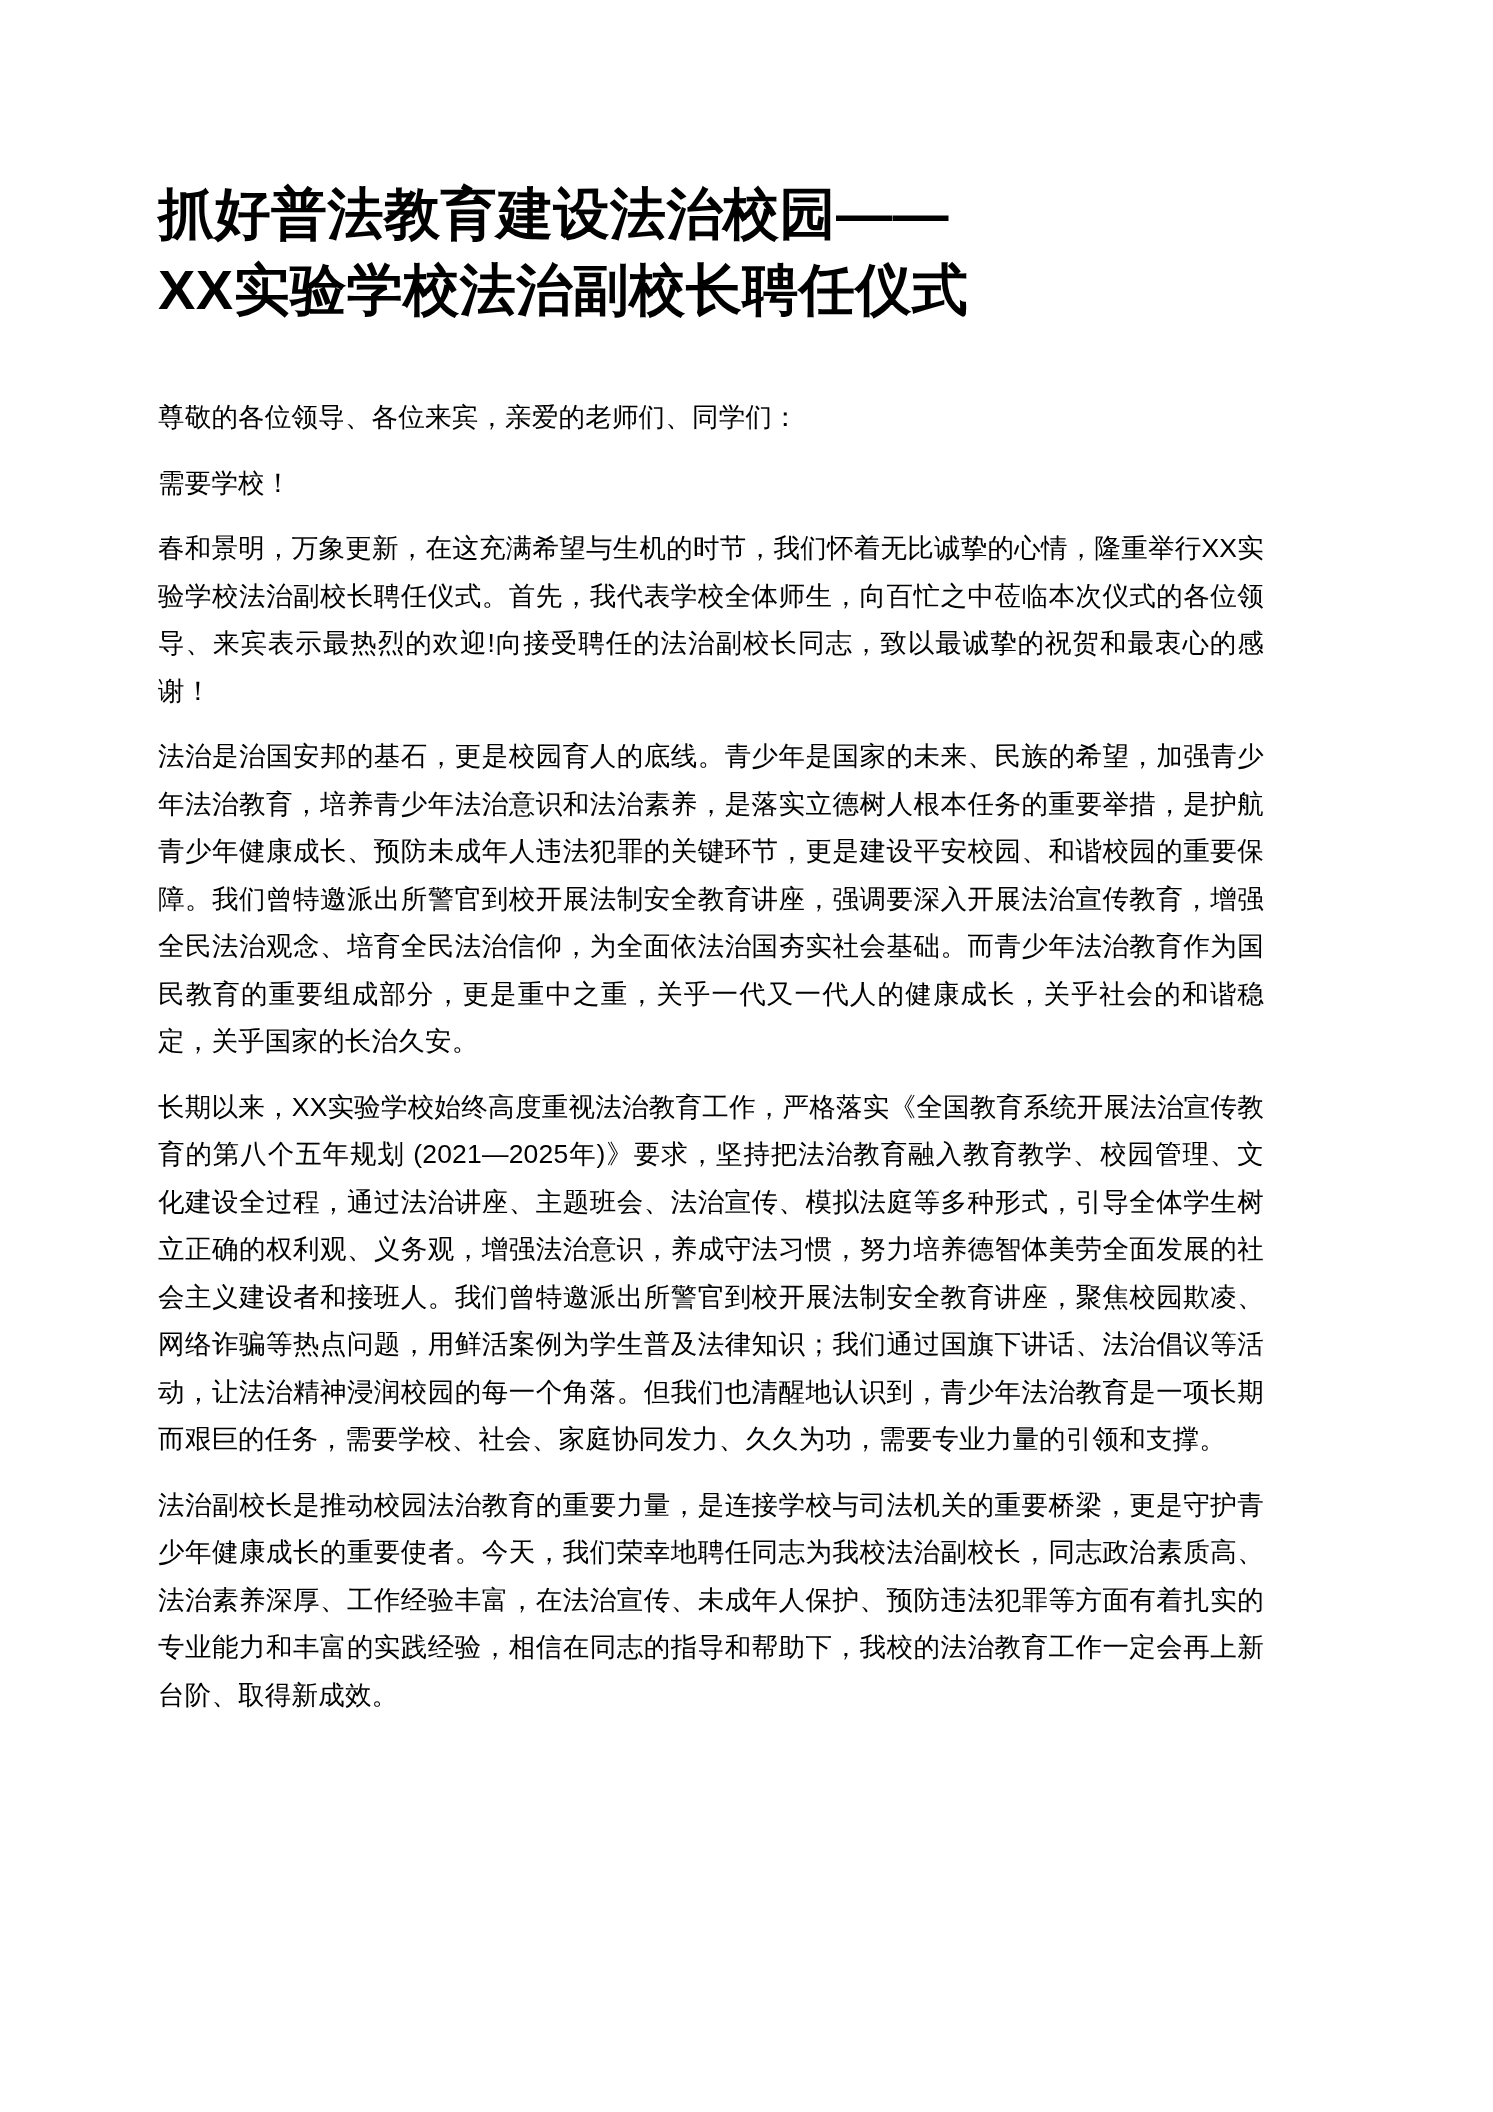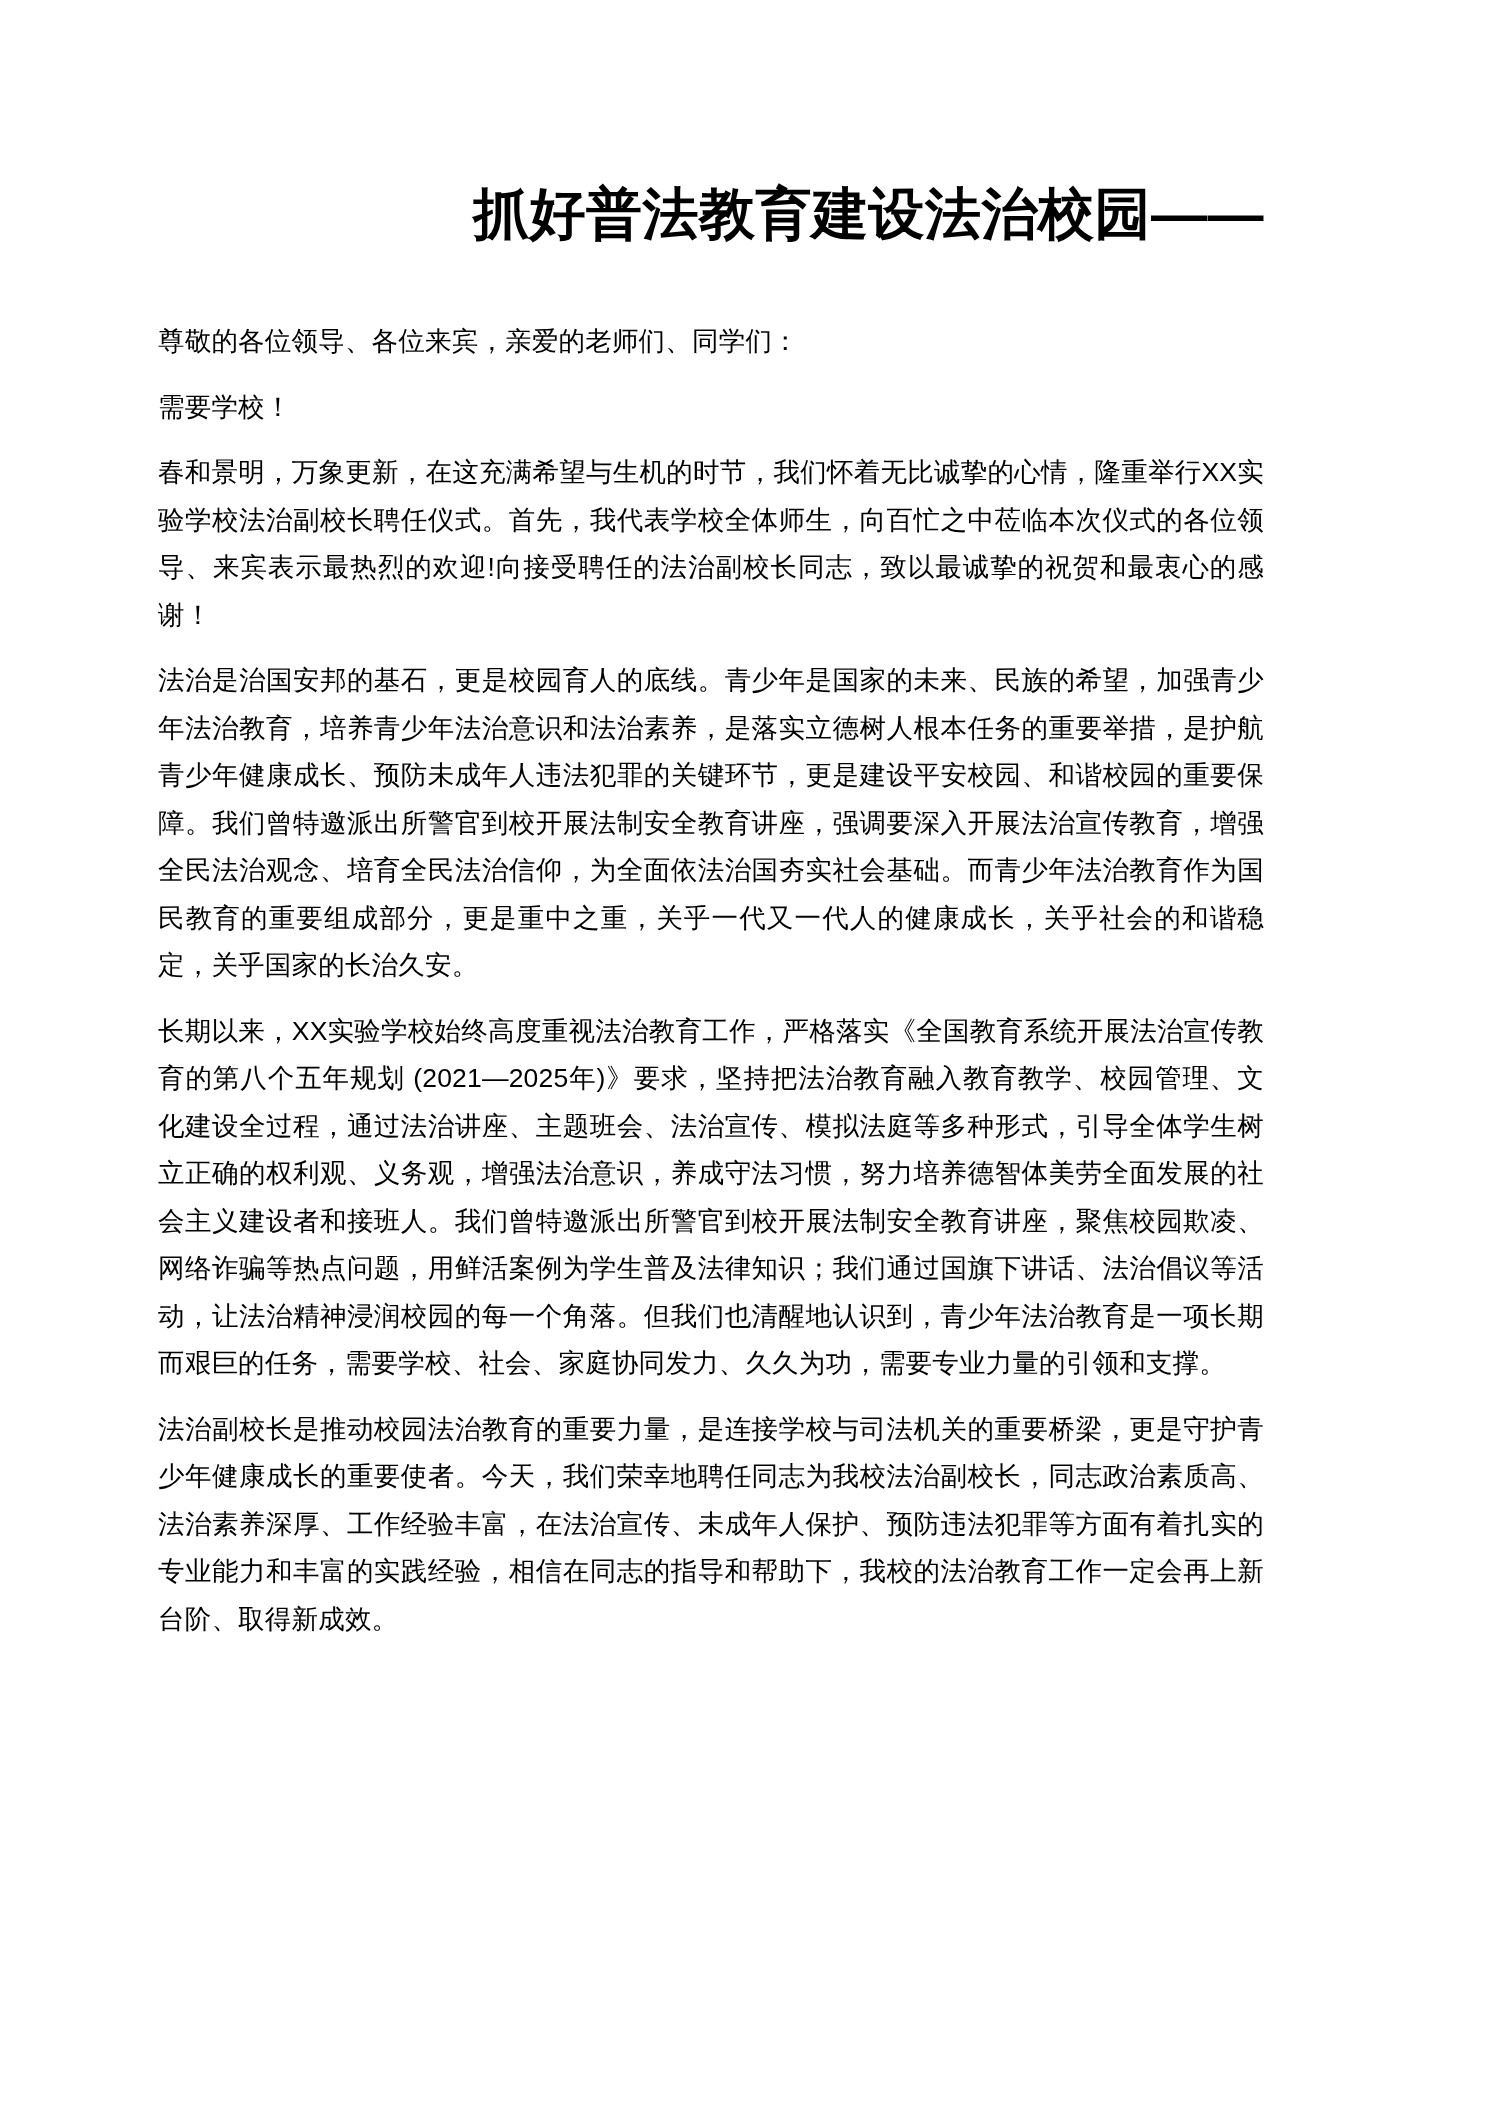--- a/index.html
+++ b/index.html
@@ -27,21 +27,21 @@
     left: 158px;
     top: 176px;
     width: 1106px;
   }
   .doc-title {
     font-size: 56px;
     font-weight: bold;
     line-height: 76px;
     letter-spacing: 0.5px;
     margin: 0 0 0 0;
-    text-align: right;
+    text-align: left;
     word-break: break-all;
   }
   .doc-title .title-line {
     display: block;
     white-space: pre;
   }
   .body-block {
     margin-top: 66px;
   }
   p.para {
@@ -58,20 +58,21 @@
   }
 </style>
 </head>
 <body>
 
 <div class="page">
   <div class="content">
 
     <h1 class="doc-title">
       <span class="title-line">抓好普法教育建设法治校园——</span>
+      <span class="title-line">XX实验学校法治副校长聘任仪式</span>
     </h1>
 
     <div class="body-block">
       <p class="para">尊敬的各位领导、各位来宾，亲爱的老师们、同学们：</p>
       <p class="para">需要学校！</p>
       <p class="para">春和景明，万象更新，在这充满希望与生机的时节，我们怀着无比诚挚的心情，隆重举行XX实验学校法治副校长聘任仪式。首先，我代表学校全体师生，向百忙之中莅临本次仪式的各位领导、来宾表示最热烈的欢迎!向接受聘任的法治副校长同志，致以最诚挚的祝贺和最衷心的感谢！</p>
       <p class="para">法治是治国安邦的基石，更是校园育人的底线。青少年是国家的未来、民族的希望，加强青少年法治教育，培养青少年法治意识和法治素养，是落实立德树人根本任务的重要举措，是护航青少年健康成长、预防未成年人违法犯罪的关键环节，更是建设平安校园、和谐校园的重要保障。我们曾特邀派出所警官到校开展法制安全教育讲座，强调要深入开展法治宣传教育，增强全民法治观念、培育全民法治信仰，为全面依法治国夯实社会基础。而青少年法治教育作为国民教育的重要组成部分，更是重中之重，关乎一代又一代人的健康成长，关乎社会的和谐稳定，关乎国家的长治久安。</p>
       <p class="para">长期以来，XX实验学校始终高度重视法治教育工作，严格落实《全国教育系统开展法治宣传教育的第八个五年规划 (2021—2025年)》要求，坚持把法治教育融入教育教学、校园管理、文化建设全过程，通过法治讲座、主题班会、法治宣传、模拟法庭等多种形式，引导全体学生树立正确的权利观、义务观，增强法治意识，养成守法习惯，努力培养德智体美劳全面发展的社会主义建设者和接班人。我们曾特邀派出所警官到校开展法制安全教育讲座，聚焦校园欺凌、网络诈骗等热点问题，用鲜活案例为学生普及法律知识；我们通过国旗下讲话、法治倡议等活动，让法治精神浸润校园的每一个角落。但我们也清醒地认识到，青少年法治教育是一项长期而艰巨的任务，需要学校、社会、家庭协同发力、久久为功，需要专业力量的引领和支撑。</p>
       <p class="para">法治副校长是推动校园法治教育的重要力量，是连接学校与司法机关的重要桥梁，更是守护青少年健康成长的重要使者。今天，我们荣幸地聘任同志为我校法治副校长，同志政治素质高、法治素养深厚、工作经验丰富，在法治宣传、未成年人保护、预防违法犯罪等方面有着扎实的专业能力和丰富的实践经验，相信在同志的指导和帮助下，我校的法治教育工作一定会再上新台阶、取得新成效。</p>
     </div>

